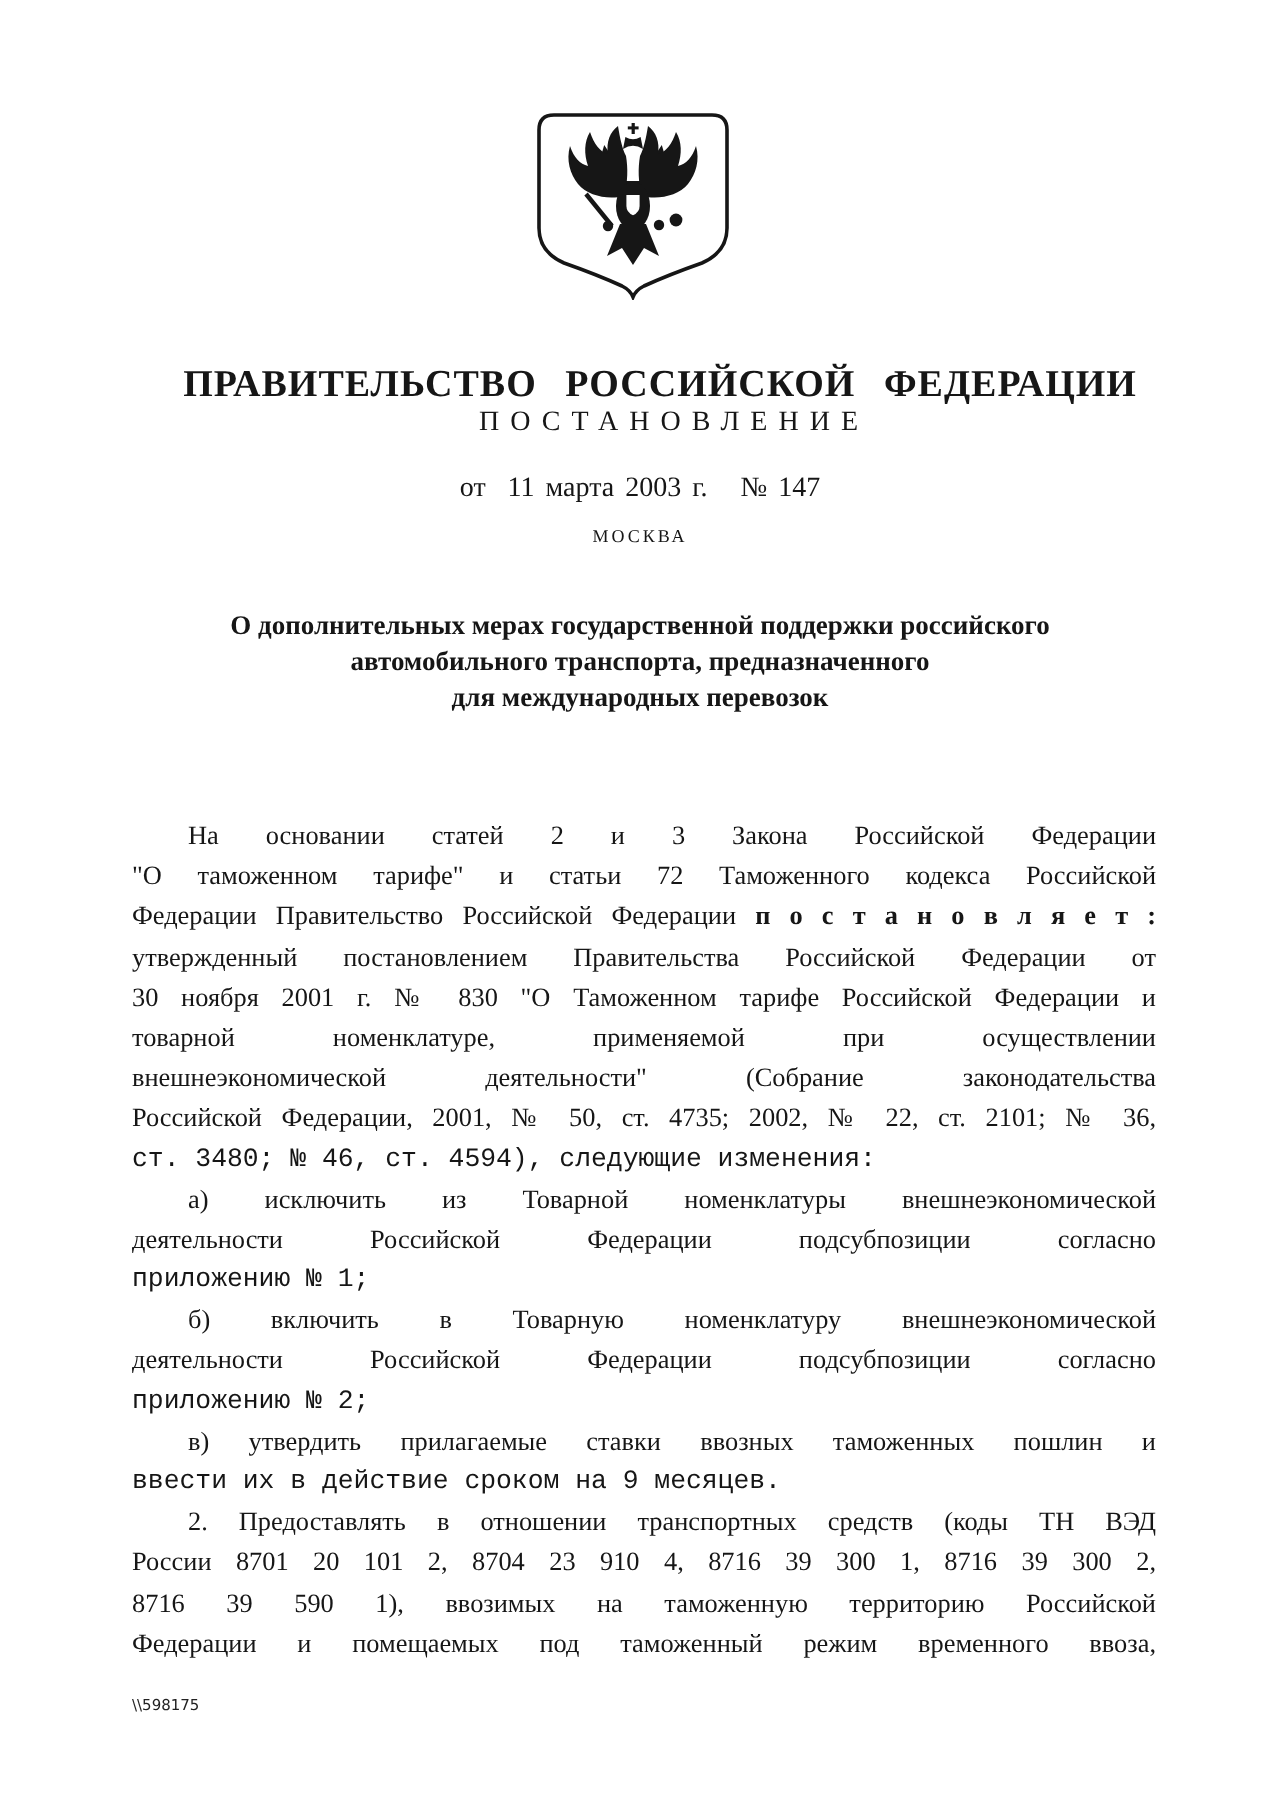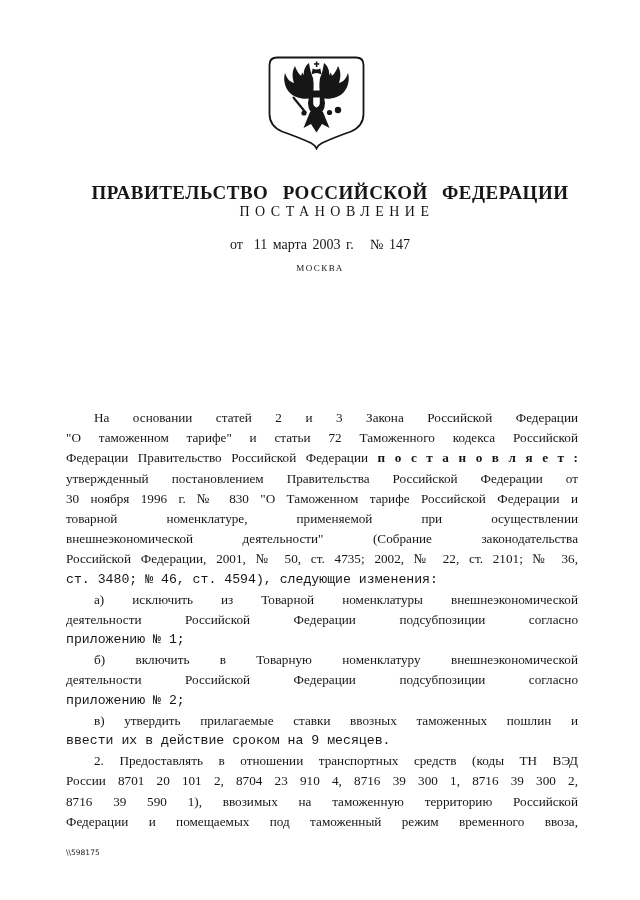--- a/index.html
+++ b/index.html
@@ -123,30 +123,35 @@
   </svg>
 
   <div class="centered org">ПРАВИТЕЛЬСТВО  РОССИЙСКОЙ  ФЕДЕРАЦИИ</div>
 
   <div class="centered doctype">ПОСТАНОВЛЕНИЕ</div>
 
   <div class="centered dateline">от  11 марта 2003 г.   № 147</div>
 
   <div class="centered city">МОСКВА</div>
 
+  <div class="centered title">
+    <div>О дополнительных мерах государственной поддержки российского</div>
+    <div>автомобильного транспорта, предназначенного</div>
+    <div>для международных перевозок</div>
+  </div>
 
   <div class="doc-body">
       <div>
         <div class="line indent">На основании статей 2 и 3 Закона Российской Федерации</div>
         <div class="line">"О таможенном тарифе" и статьи 72 Таможенного кодекса Российской</div>
         <div class="line">Федерации Правительство Российской Федерации <b>п о с т а н о в л я е т :</b></div>
       </div>
       <div>
         <div class="line">утвержденный постановлением Правительства Российской Федерации от</div>
-        <div class="line">30 ноября 1996 г. № 830 "О Таможенном тарифе Российской Федерации и</div>
+        <div class="line">30 ноября 2001 г. № 830 "О Таможенном тарифе Российской Федерации и</div>
         <div class="line">товарной номенклатуре, применяемой при осуществлении</div>
         <div class="line">внешнеэкономической деятельности" (Собрание законодательства</div>
         <div class="line">Российской Федерации, 2001, № 50, ст. 4735; 2002, № 22, ст. 2101; № 36,</div>
         <div class="line lastline">ст. 3480; № 46, ст. 4594), следующие изменения:</div>
       </div>
       <div>
         <div class="line indent">а) исключить из Товарной номенклатуры внешнеэкономической</div>
         <div class="line">деятельности Российской Федерации подсубпозиции согласно</div>
         <div class="line lastline">приложению № 1;</div>
       </div>

